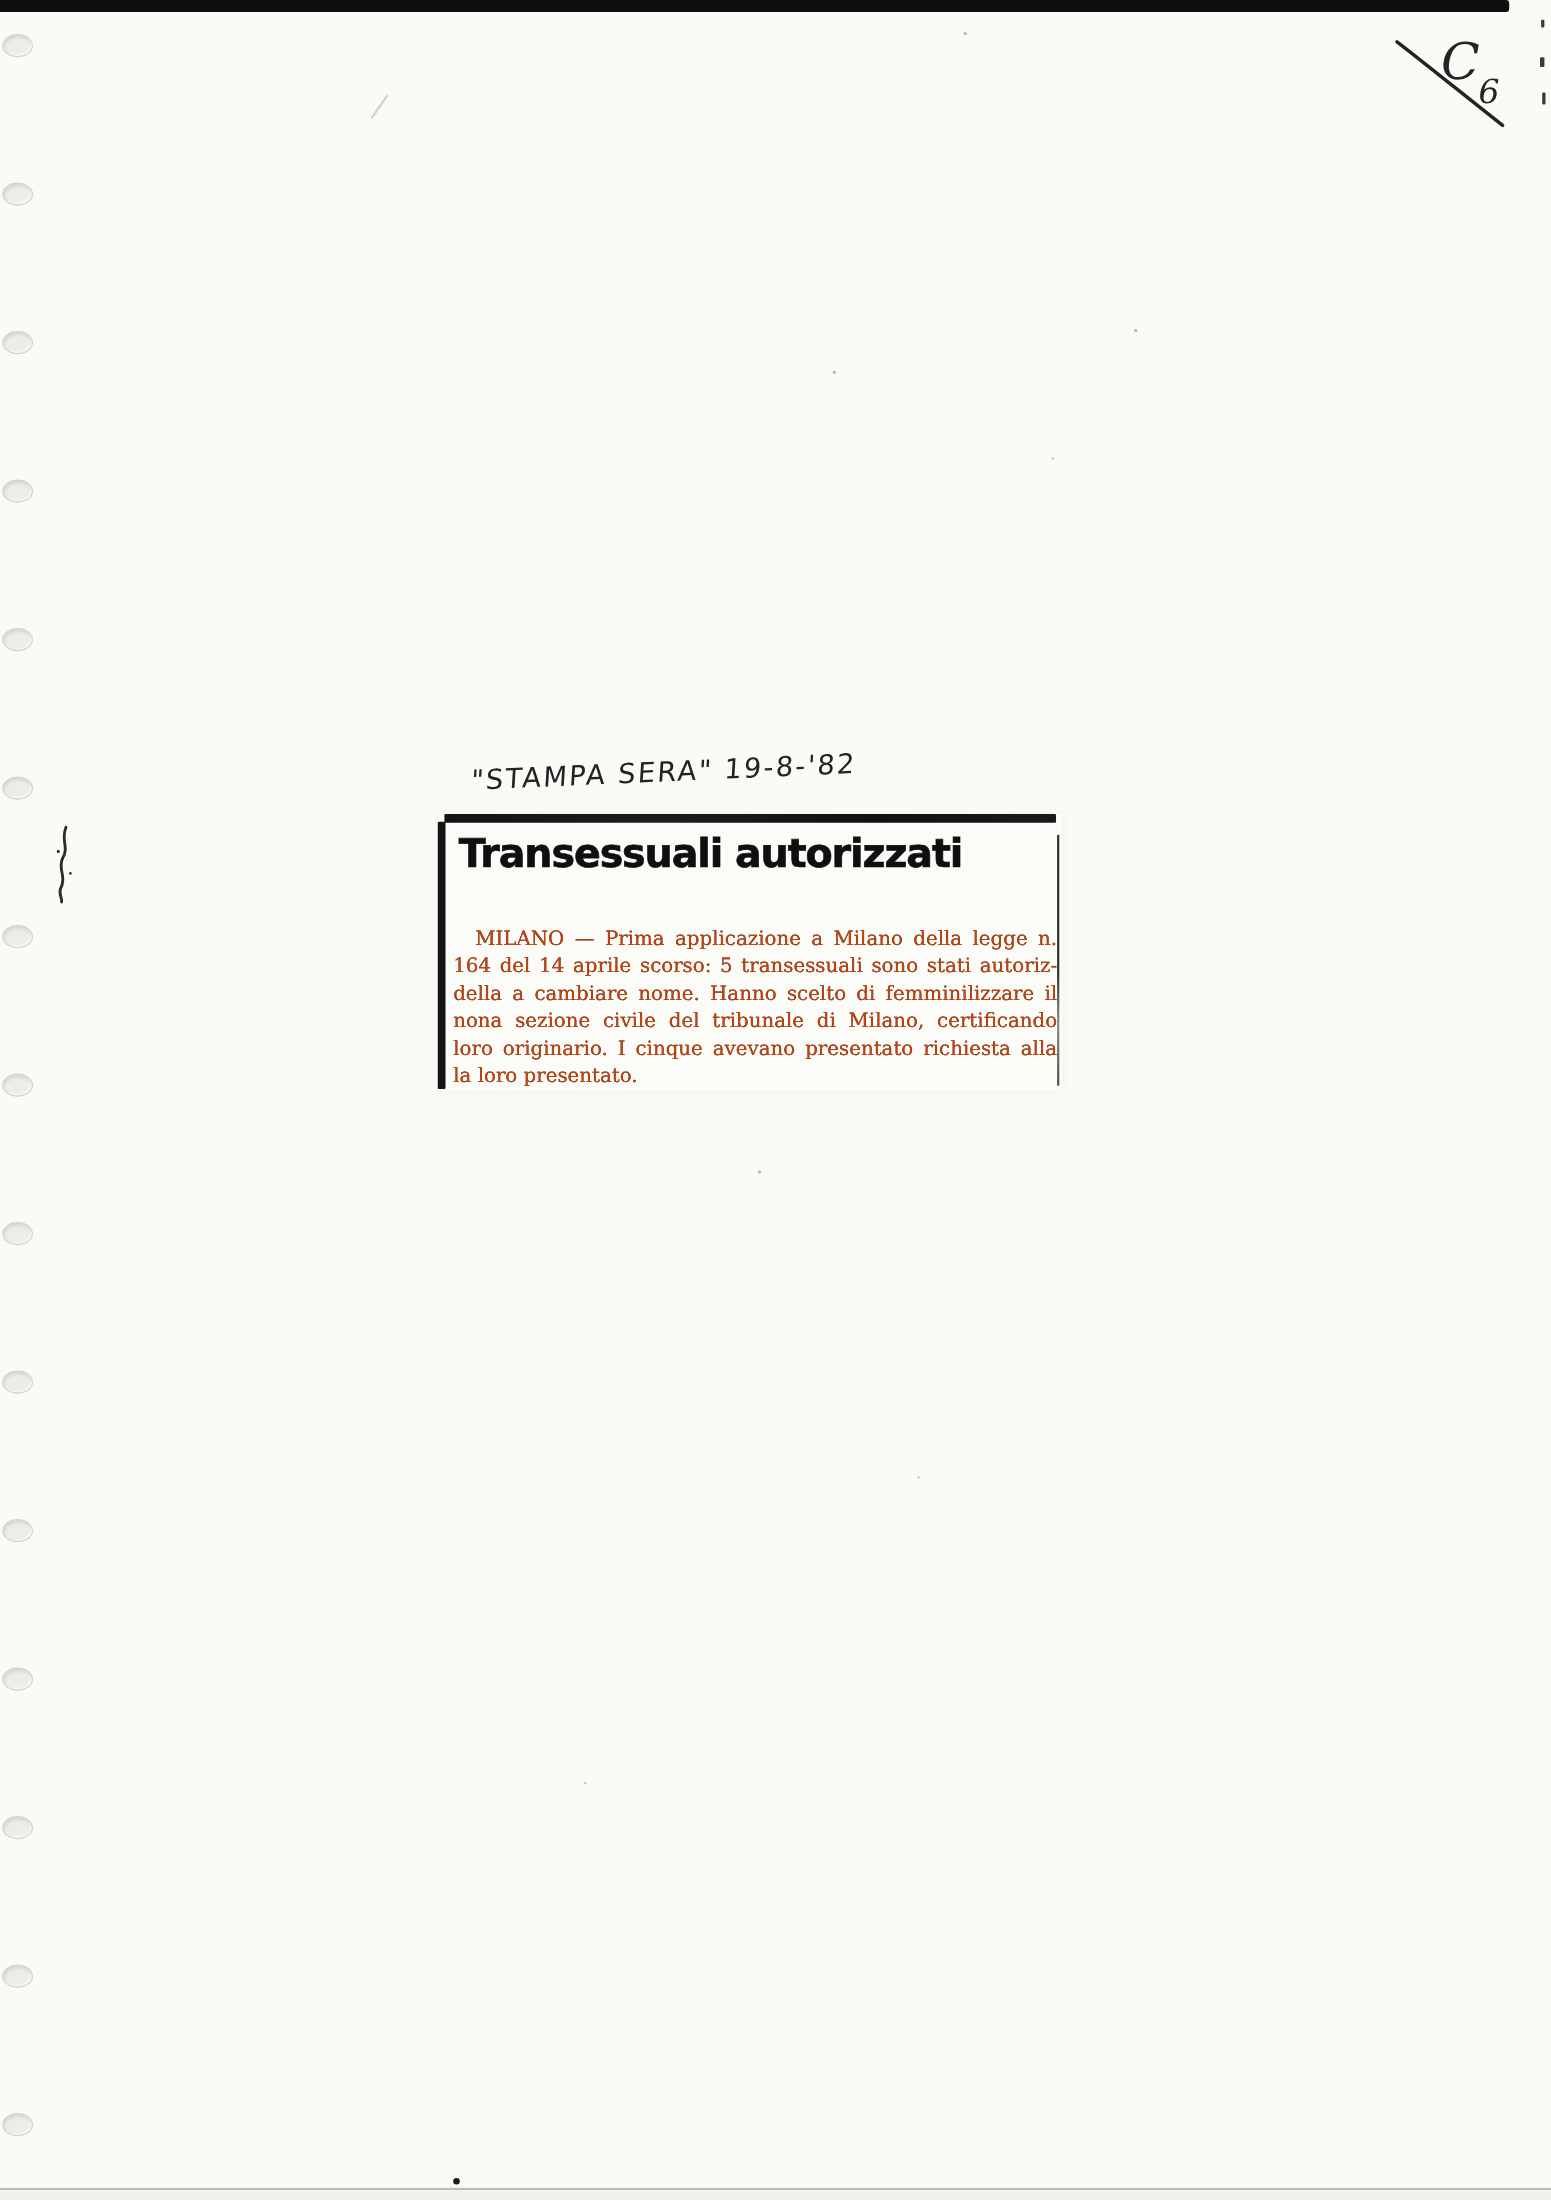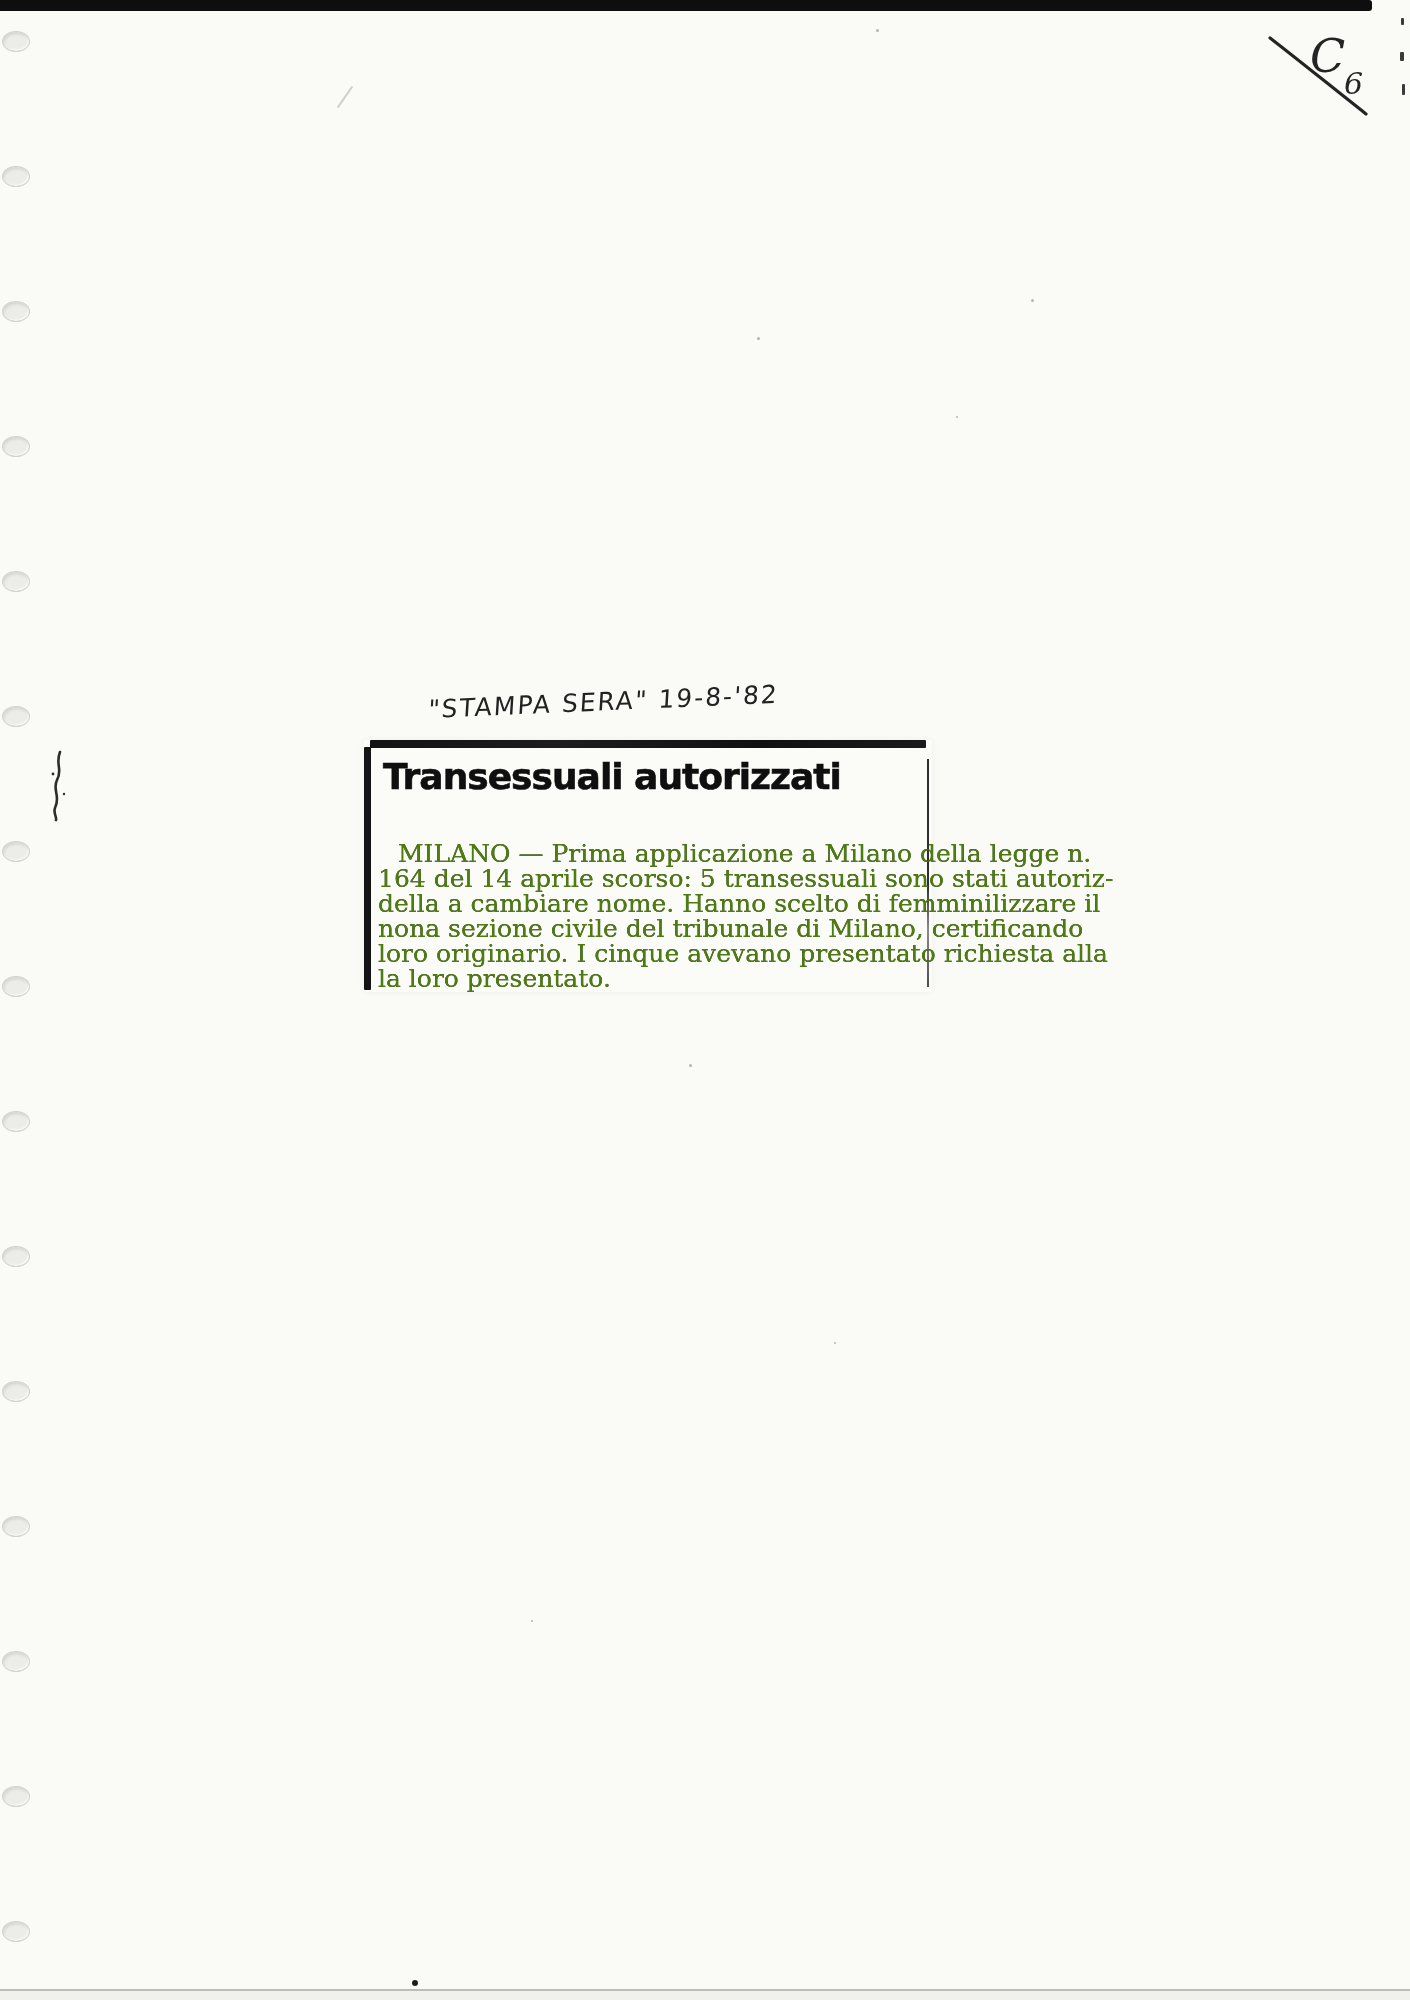--- a/index.html
+++ b/index.html
@@ -93,21 +93,21 @@
   }
   .ink-squiggle {
     position: absolute;
     left: 44px; top: 746px;
     width: 30px; height: 78px;
   }
 
   
   .clipping {
     position: absolute;
-    left: 364px; top: 740px;
+    left: 398px; top: 740px;
     width: 568px; height: 252px;
     background: #fbfbf8;
     box-shadow: 0 0 7px rgba(0,0,0,0.05);
     text-decoration: underline;
   }
   .clip-rule-top {
     position: absolute;
     left: 6px; top: 0;
     width: 556px; height: 8px;
     background: linear-gradient(to right, #131313 0%, #1d1d1d 35%, #101010 70%, #1a1a1a 100%);
@@ -136,23 +136,23 @@
     line-height: 41px;
     letter-spacing: -1px;
     color: #0f0f0f;
     -webkit-text-stroke: 0.6px #0f0f0f;
   }
   .body-text {
     position: absolute;
     left: 14px; top: 101px;
     width: 549px;
     font-family: "DejaVu Serif", "Liberation Serif", serif;
-    font-size: 25px;
+    font-size: 18px;
     line-height: 25px;
-    color: #4d7c0f;
+    color: #c2410c;
     text-shadow: 0 0 0.4px rgba(20,20,20,0.85);
   }
   .body-line {
     text-align: justify;
     text-align-last: justify;
     white-space: nowrap;
   }
   .body-line.first { text-indent: 20px; }
   .body-line.last  { text-align-last: left; white-space: normal; }
 </style>

